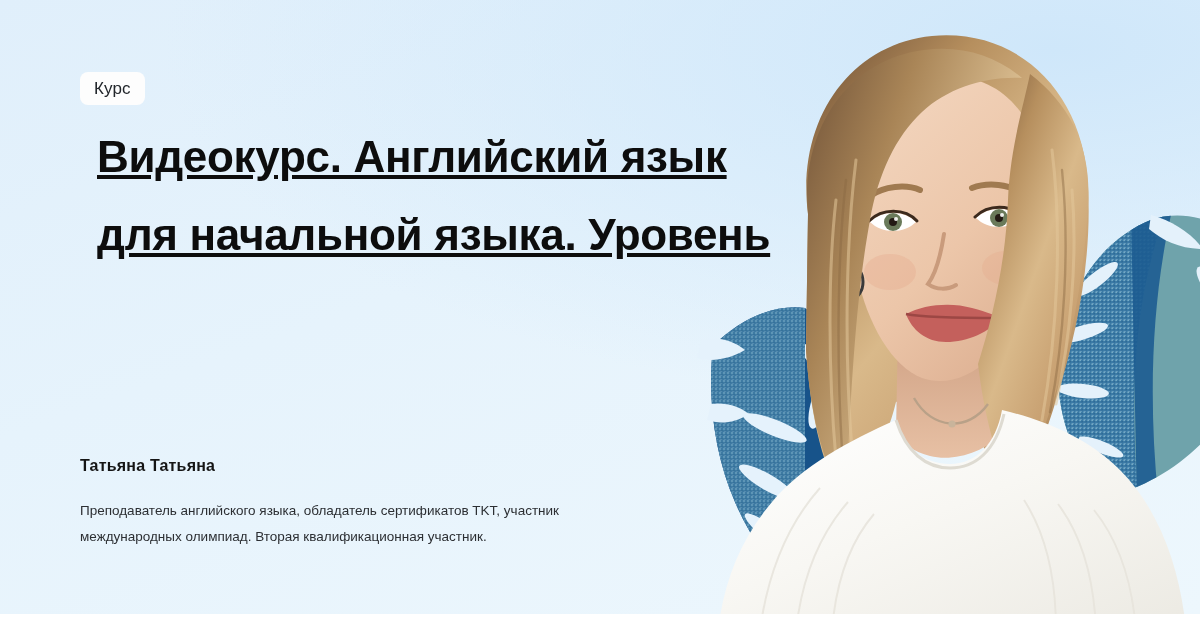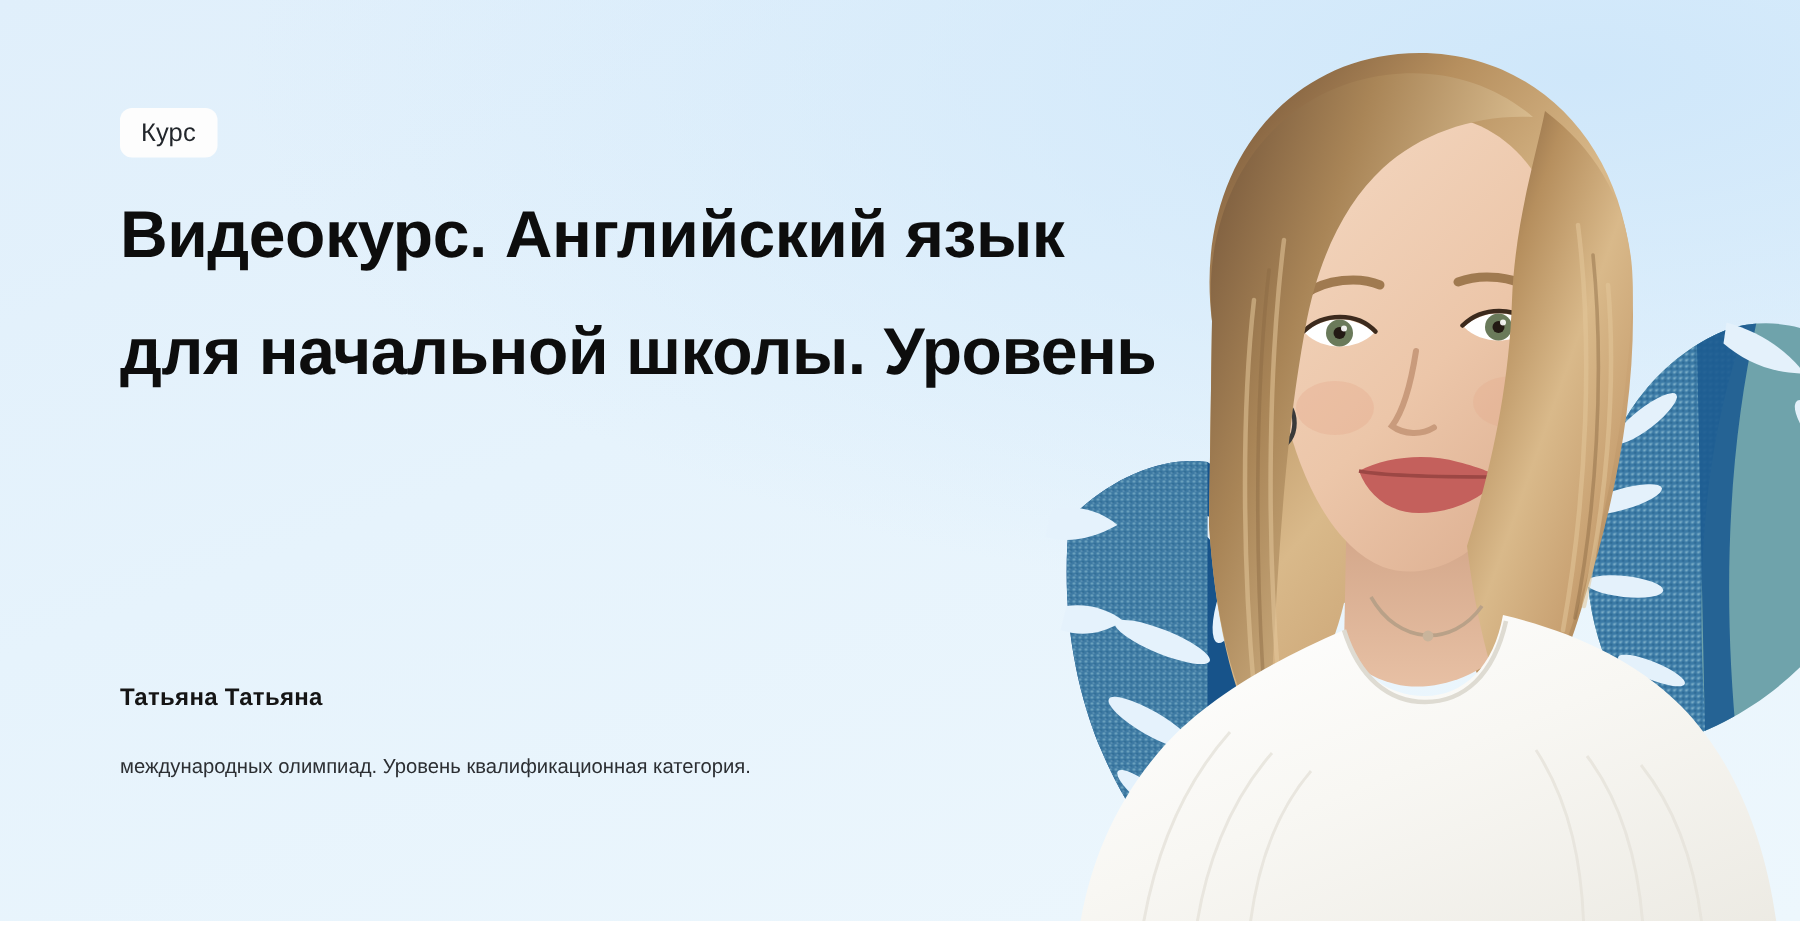--- a/index.html
+++ b/index.html
@@ -51,28 +51,29 @@
     height:33px; padding:0 14px;
     background:#fdfdfd;
     border-radius:8px;
     font-size:17px;
     color:#22262b;
     letter-spacing:.1px;
     white-space:nowrap;
   }
 
   .title {
-    position:absolute; left:0; top:118px;
+    position:absolute; left:17px; top:118px;
     width:760px;
     font-size:44px;
     font-weight:700;
     line-height:78px;
     letter-spacing:-0.3px;
     color:#0d0d0d;
     white-space:nowrap;
+    text-decoration:underline;
   }
   .title .tline { display:block; }
 
   .author {
     position:absolute; left:0; top:457px;
     font-size:16px;
     font-weight:700;
     letter-spacing:.2px;
     color:#151515;
     white-space:nowrap;
@@ -280,23 +281,24 @@
       </g>
     </svg>
   </div>
 
   <div class="content">
 
     <span class="badge">Курс</span>
 
     <h1 class="title">
       <span class="tline">Видеокурс. Английский язык</span>
-      <span class="tline">для начальной школы. Уровень</span>
+      <span class="tline">для начальной языка. Уровень</span>
     </h1>
 
     <div class="author">Татьяна Татьяна</div>
 
     <div class="bio">
-      <span class="bline">международных олимпиад. Уровень квалификационная категория.</span>
+      <span class="bline">Преподаватель английского языка, обладатель сертификатов TKT, участник</span>
+      <span class="bline">международных олимпиад. Вторая квалификационная участник.</span>
     </div>
 
   </div>
 </div>
 
 </body></html>

